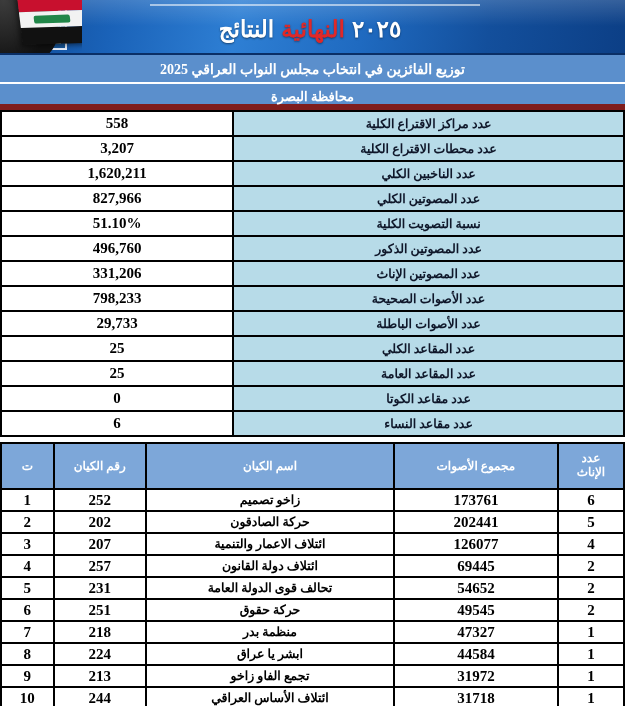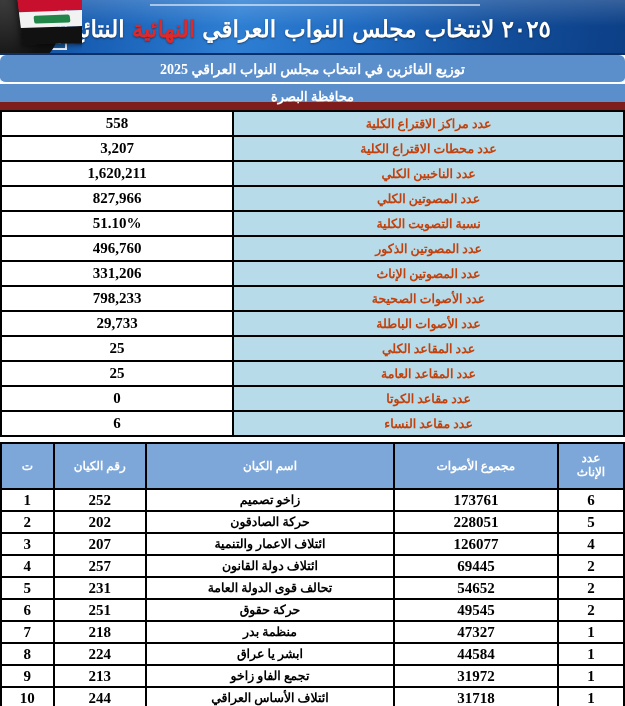--- a/index.html
+++ b/index.html
@@ -150,27 +150,26 @@
     font-weight: bold;
     text-align: center;
     box-sizing: border-box;
     font-family: "Liberation Serif", "DejaVu Serif", serif;
   }
   .titlebar-main {
     height: 29px;
     line-height: 29px;
     font-size: 14px;
     border-bottom: 2px solid #ffffff;
-    border-radius: 6px;
   }
   .titlebar-sub {
     height: 26px;
     line-height: 26px;
     font-size: 13px;
-    border-bottom: 8px solid #7f1d1d;
+    border-bottom: 6px solid #7f1d1d;
   }
 
   
   .stats {
     width: 625px;
     border-collapse: collapse;
     table-layout: fixed;
   }
   .stats tr { height: 25px; }
   .stats td {
@@ -178,21 +177,21 @@
     padding: 0 22px;
     height: 25px;
     box-sizing: border-box;
   }
   .stats .lbl {
     width: 357px;
     background: #b7dbe8;
     text-align: center;
     font-size: 12.5px;
     font-weight: bold;
-    color: #c2410c;
+    color: #0f172a;
     font-family: "Liberation Serif", "DejaVu Serif", serif;
   }
   .stats .val {
     width: 212px;
     background: #ffffff;
     text-align: center;
     font-size: 15px;
     font-weight: bold;
     color: #000000;
     direction: ltr;
@@ -248,21 +247,20 @@
 
   <div class="logo-box">
     <div class="logo-inner">
       <div class="logo-dot"></div>
       <div class="logo-fig"></div>
     </div>
   </div>
 
   <div class="banner-title">
     <span class="year">٢٠٢٥</span>
-    <span>لانتخاب مجلس النواب العراقي</span>
     <span class="accent">النهائية</span>
     <span>النتائج</span>
   </div>
 
   <div class="flag-wrap">
     <div class="flag-dark"></div>
     <div class="flag">
       <div class="s s1"></div>
       <div class="s s2"></div>
       <div class="s s3"></div>
@@ -350,21 +348,21 @@
   <tbody>
       <tr>
         <td class="c-seats">6</td>
         <td class="c-votes">173761</td>
         <td class="c-name">زاخو تصميم</td>
         <td class="c-num">252</td>
         <td class="c-idx">1</td>
       </tr>
       <tr>
         <td class="c-seats">5</td>
-        <td class="c-votes">228051</td>
+        <td class="c-votes">202441</td>
         <td class="c-name">حركة الصادقون</td>
         <td class="c-num">202</td>
         <td class="c-idx">2</td>
       </tr>
       <tr>
         <td class="c-seats">4</td>
         <td class="c-votes">126077</td>
         <td class="c-name">ائتلاف الاعمار والتنمية</td>
         <td class="c-num">207</td>
         <td class="c-idx">3</td>

